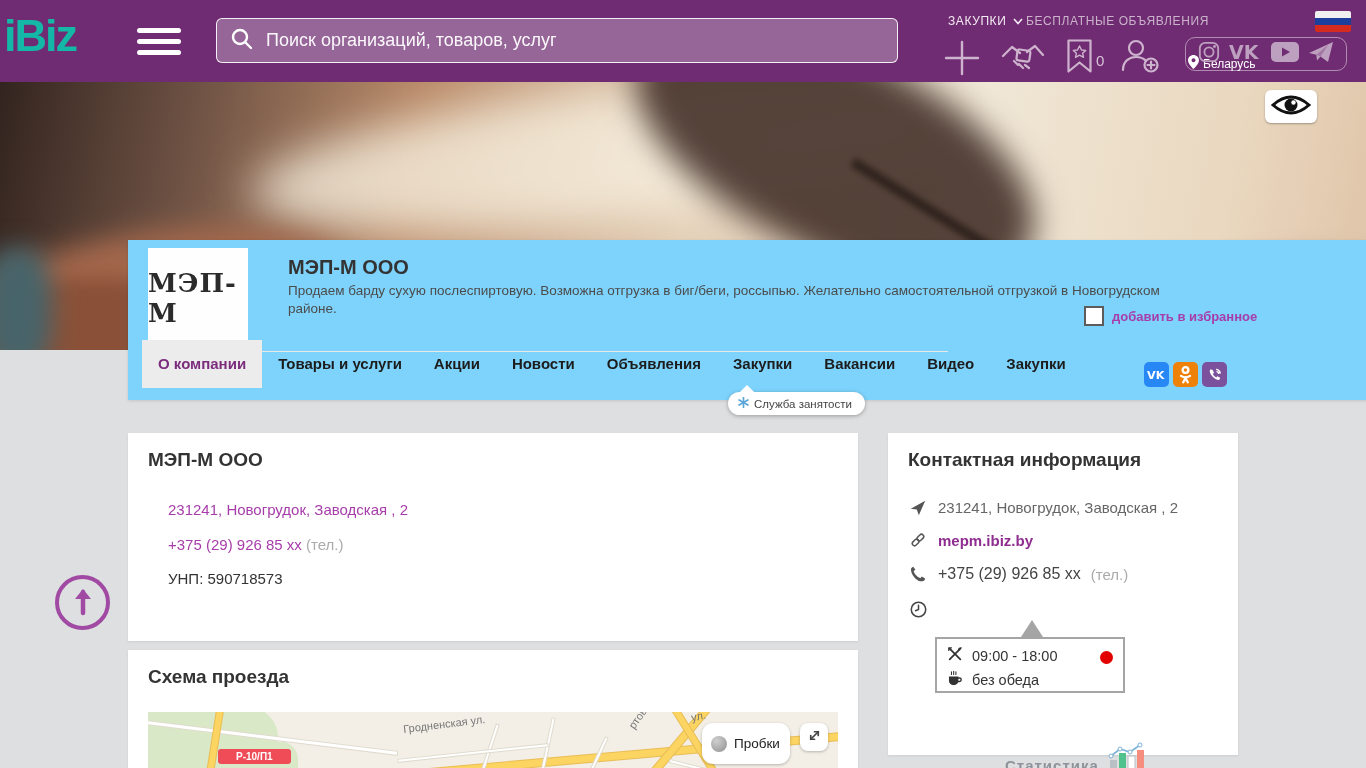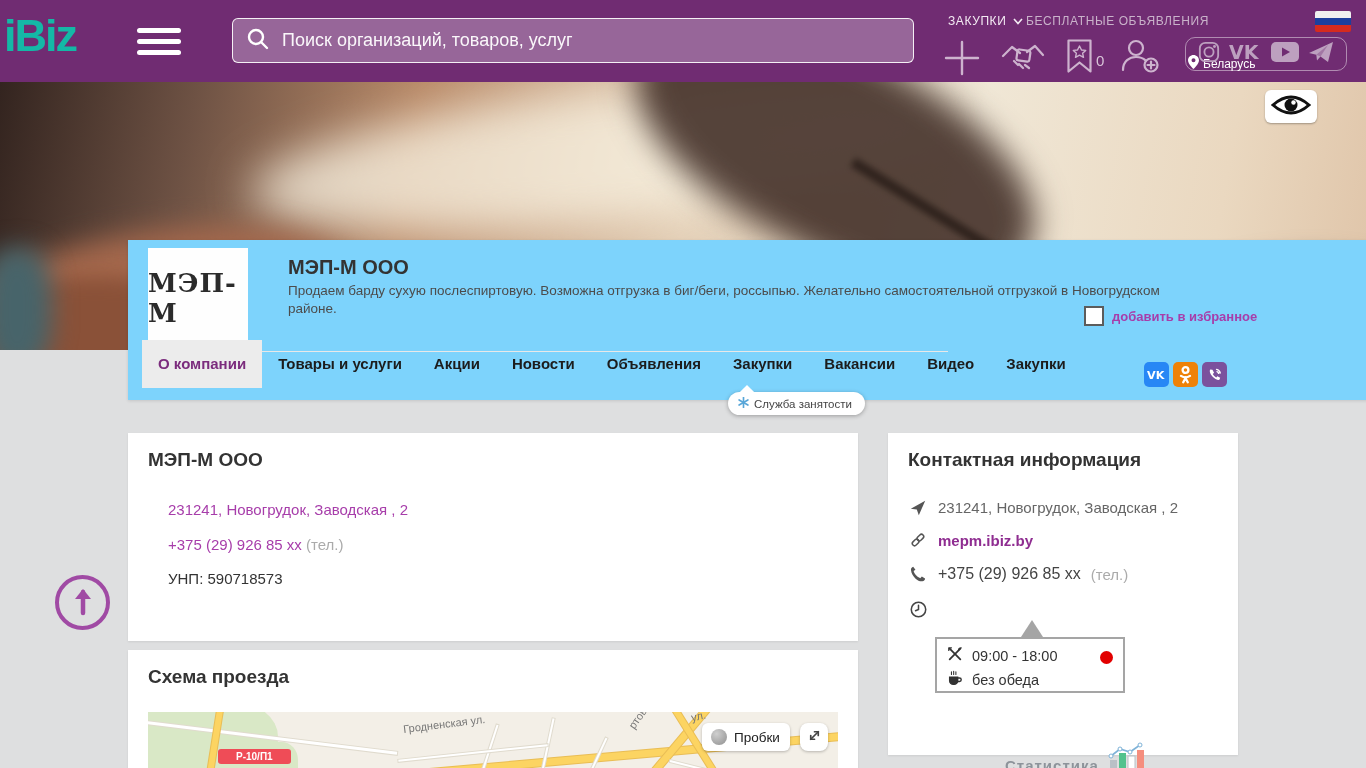--- a/index.html
+++ b/index.html
@@ -5,21 +5,21 @@
   html,body{margin:0;padding:0;background:#b9babc;}
   *{box-sizing:border-box;}
   #app{position:relative;width:1366px;height:768px;overflow:hidden;
        background:var(--page_bg,#dedfe0);font-family:"Liberation Sans",sans-serif;}
 
   
   .header{position:absolute;left:0;top:0;width:1366px;height:82px;background:var(--header_bg,#702c72);z-index:30;}
   .logo{position:absolute;left:4px;top:10px;font-size:45px;font-weight:bold;color:#14b8a6;letter-spacing:-2px;}
   .hamburger{position:absolute;left:137px;top:28px;width:44px;height:27px;cursor:pointer;}
   .hamburger span{display:block;height:5px;background:#fff;border-radius:3px;margin-bottom:6px;}
-  .search{position:absolute;left:232px;top:18px;width:682px;height:45px;background:rgba(255,255,255,.28);
+  .search{position:absolute;left:216px;top:18px;width:682px;height:45px;background:rgba(255,255,255,.28);
           border:1px solid rgba(255,255,255,.9);border-radius:6px;display:flex;align-items:center;padding:16px 13px;}
   .search svg{flex:0 0 auto;margin-right:10px;}
   .search input{flex:1;background:transparent;border:none;outline:none;color:#fff;font-size:18px;font-family:"Liberation Sans",sans-serif;}
   .search input::placeholder{color:rgba(255,255,255,.95);}
   .toplink{position:absolute;top:14px;font-size:12px;letter-spacing:.6px;color:#f3eaf3;cursor:pointer;white-space:nowrap;}
   .toplink.dim{color:#c9b2ca;}
   .country{position:absolute;left:1188px;top:12px;display:flex;align-items:center;gap:4px;color:#fff;font-size:12px;cursor:pointer;margin-top:43px;}
   .flag{position:absolute;left:1315px;top:11px;width:36px;height:21px;border-radius:2px;overflow:hidden;cursor:pointer;}
   .flag div{height:7px;}
   .hicon{position:absolute;cursor:pointer;color:#cdb3ce;}
@@ -80,21 +80,21 @@
              display:flex;align-items:center;justify-content:center;cursor:pointer;z-index:20;}
 
   
   .map{position:absolute;left:20px;top:62px;width:690px;height:200px;background:#f3efe7;overflow:hidden;}
   .mgreen{position:absolute;background:#d9e8c6;border-radius:30%;}
   .road{position:absolute;background:#fcd462;box-shadow:0 0 0 1px #e9bd55;}
   .lane{position:absolute;background:#fff;box-shadow:0 0 0 1px #e0dbce;}
   .mlabel{position:absolute;font-size:11px;color:#777;white-space:nowrap;}
   .roadchip{position:absolute;left:70px;top:37px;background:#ef4c57;color:#fff;font-size:10px;font-weight:bold;
             padding:2px 18px;border-radius:3px;}
-  .traffic-btn{position:absolute;left:554px;top:11px;width:88px;height:28px;background:#fff;border-radius:6px;
+  .traffic-btn{position:absolute;left:554px;top:11px;width:88px;height:41px;background:#fff;border-radius:11px;
                box-shadow:0 1px 3px rgba(0,0,0,.25);display:flex;align-items:center;gap:7px;padding:0 9px;cursor:pointer;}
   .traffic-ball{width:16px;height:16px;border-radius:50%;background:radial-gradient(circle at 35% 30%,#cfcfcf,#8f8f8f);}
   .traffic-txt{font-size:13.5px;color:#222;}
   .expand-btn{position:absolute;left:652px;top:11px;width:28px;height:28px;background:#fff;border-radius:8px;
               box-shadow:0 1px 3px rgba(0,0,0,.25);display:flex;align-items:center;justify-content:center;cursor:pointer;}
 </style>
 </head>
 <body>
 
 <div id="app">

